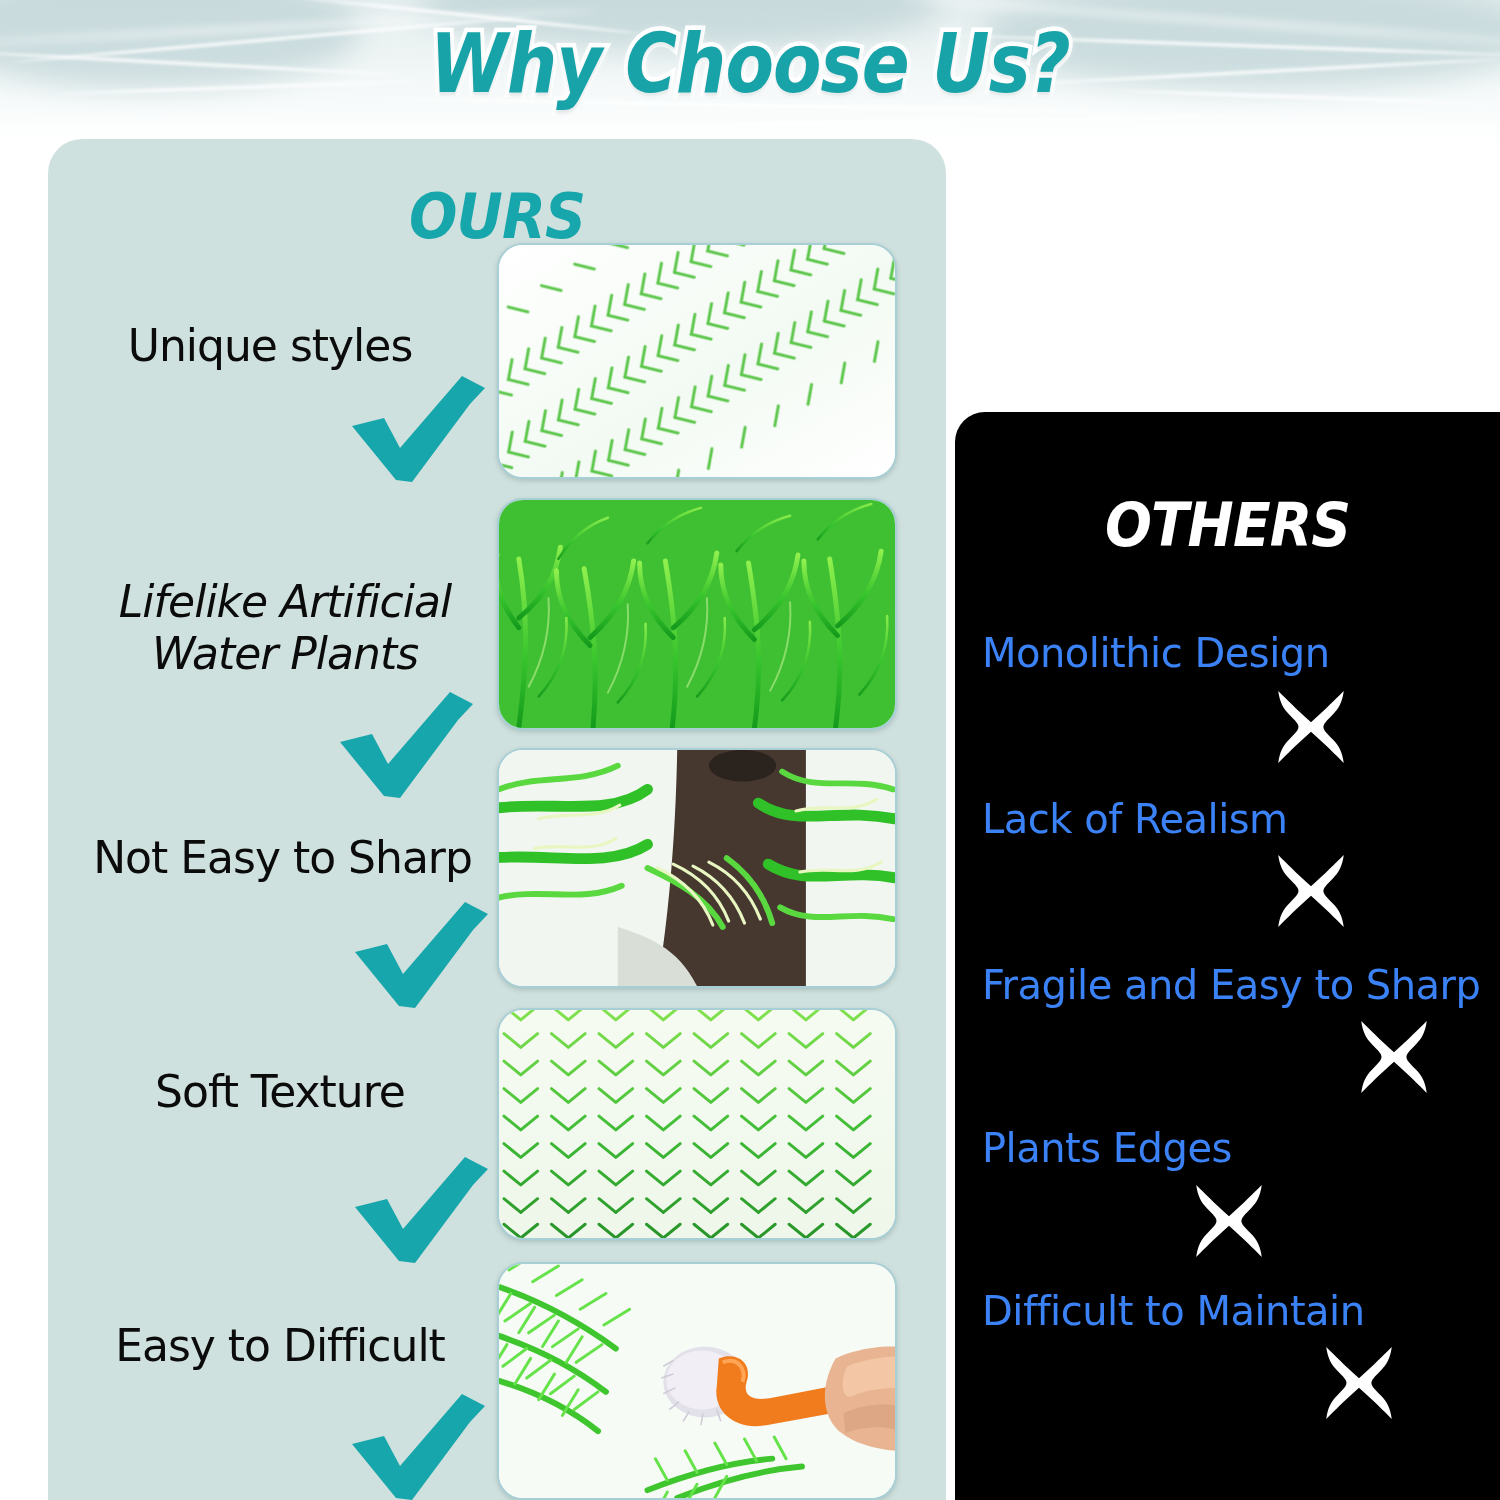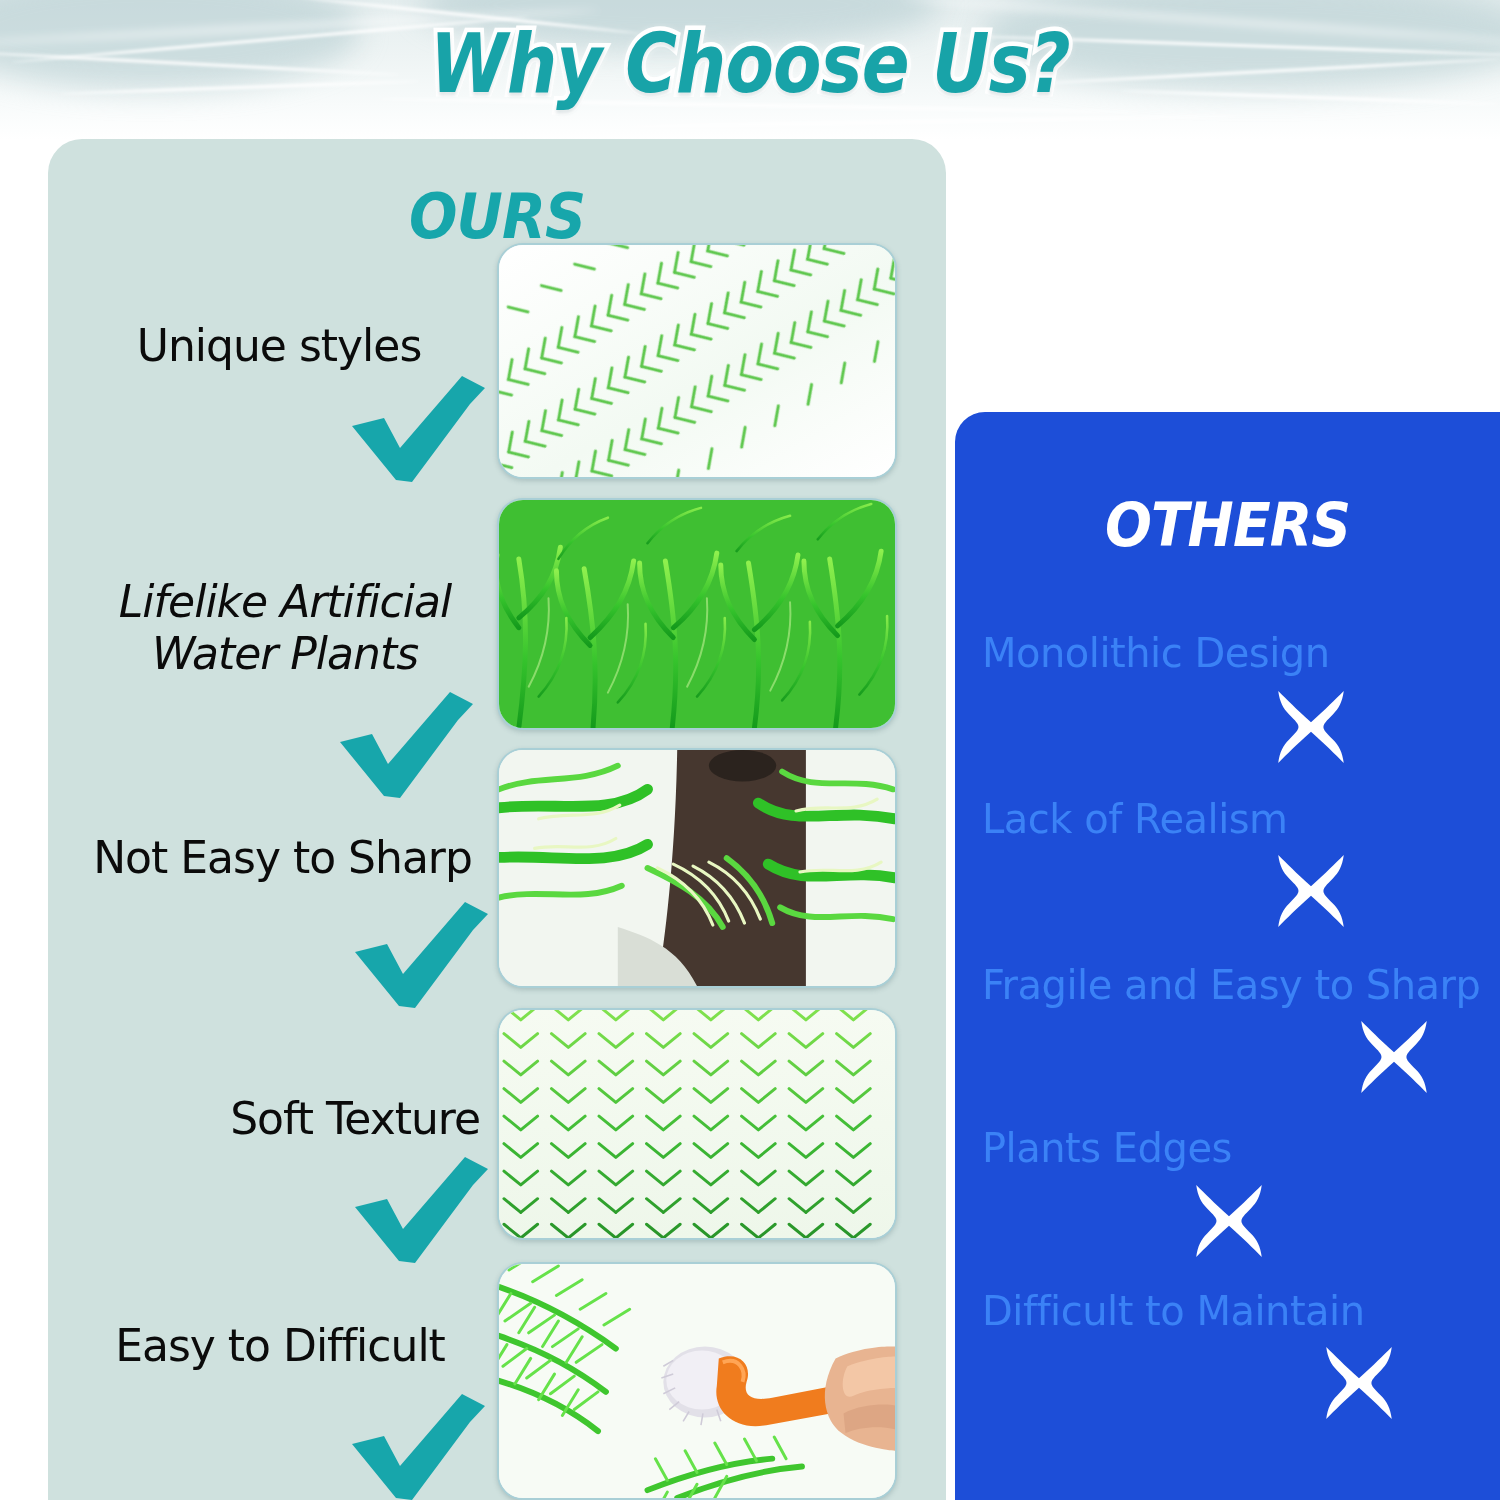--- a/index.html
+++ b/index.html
@@ -43,21 +43,21 @@
   }
 
   
   #ours-panel {
     position:absolute; left:48px; top:139px; width:898px; height:1361px;
     background:#cfe1de;
     border-radius:34px 34px 0 0;
   }
   #others-panel {
     position:absolute; left:955px; top:412px; width:545px; height:1088px;
-    background:#1d4ed8;
+    background:#000000;
     border-radius:30px 0 0 0;
   }
 
   .panel-heading {
     position:absolute; text-align:center; font-style:italic; font-weight:bold;
     font-family:"DejaVu Sans", sans-serif;
     letter-spacing:-1px;
   }
   #ours-heading {
     left:0; top:41px; width:898px; font-size:62px; color:#17a6ab;
@@ -121,25 +121,25 @@
   <div class="wave" style="left:300px; top:14px;  width:340px; transform:rotate(6deg);"></div>
   <div class="wave" style="left:620px; top:120px; width:620px; transform:rotate(-1deg);"></div>
 </div>
 
 <div id="page-title">Why Choose Us?</div>
 
 <div id="ours-panel">
   <div class="panel-heading" id="ours-heading">OURS</div>
 </div>
 
-<div class="feature-label" style="left:84px; top:320px; width:390px;">Unique styles</div>
+<div class="feature-label" style="left:75px; top:320px; width:390px;">Unique styles</div>
 <div class="feature-label" style="left:70px; top:576px; width:430px;font-style:italic;">Lifelike Artificial
 Water Plants</div>
 <div class="feature-label" style="left:75px; top:832px; width:415px;">Not Easy to Sharp</div>
-<div class="feature-label" style="left:80px; top:1093px; width:400px;text-align:right;">Soft Texture</div>
+<div class="feature-label" style="left:80px; top:1066px; width:400px;">Soft Texture</div>
 <div class="feature-label" style="left:70px; top:1320px; width:420px;">Easy to Difficult</div>
 
 <div class="check-mark" style="left:322px; top:374px; width:165px; height:110px;">
   <svg viewBox="0 0 165 110">
       <path d="M30 52 L62 44 L78 74 L140 2 L163 14 L148 30 L90 108 L74 106 Z" fill="#17a6ab"></path>
     </svg>
 </div>
 <div class="check-mark" style="left:310px; top:690px; width:165px; height:110px;">
   <svg viewBox="0 0 165 110">
       <path d="M30 52 L62 44 L78 74 L140 2 L163 14 L148 30 L90 108 L74 106 Z" fill="#17a6ab"></path>

